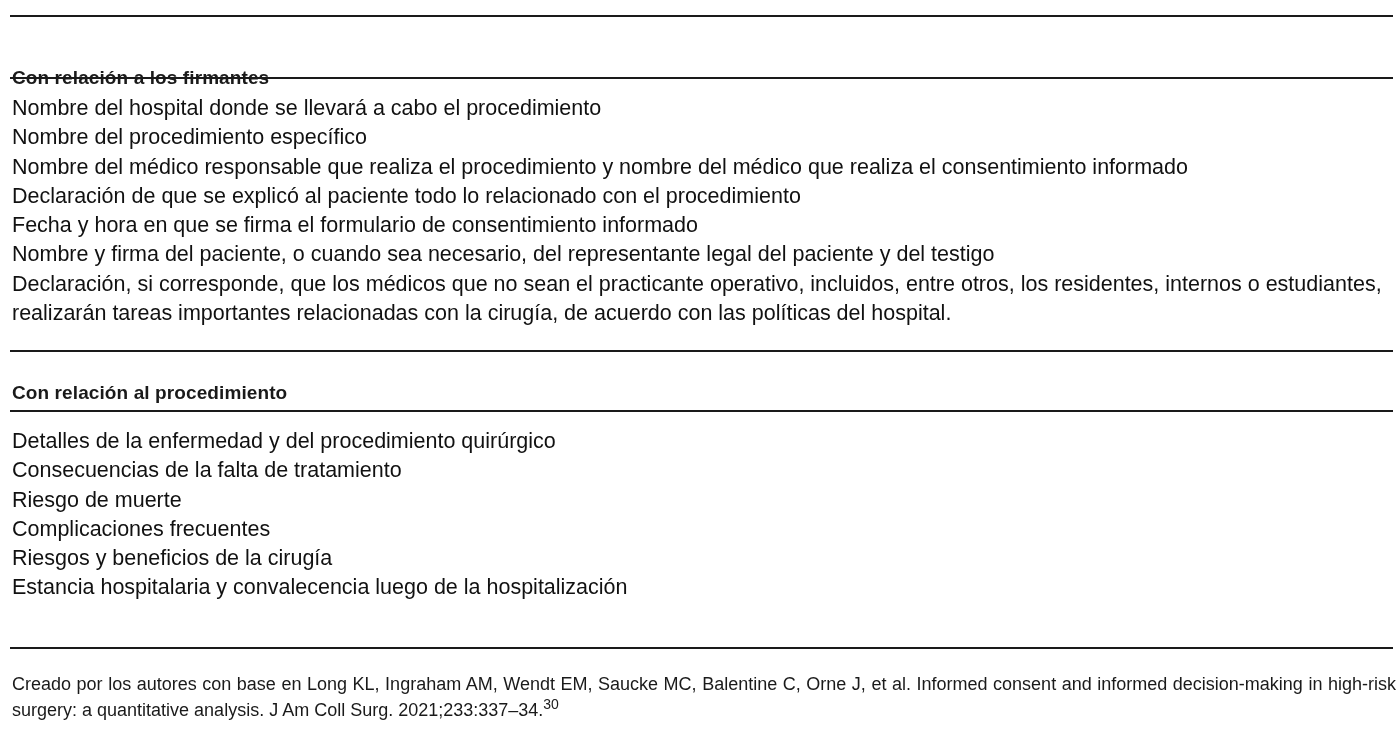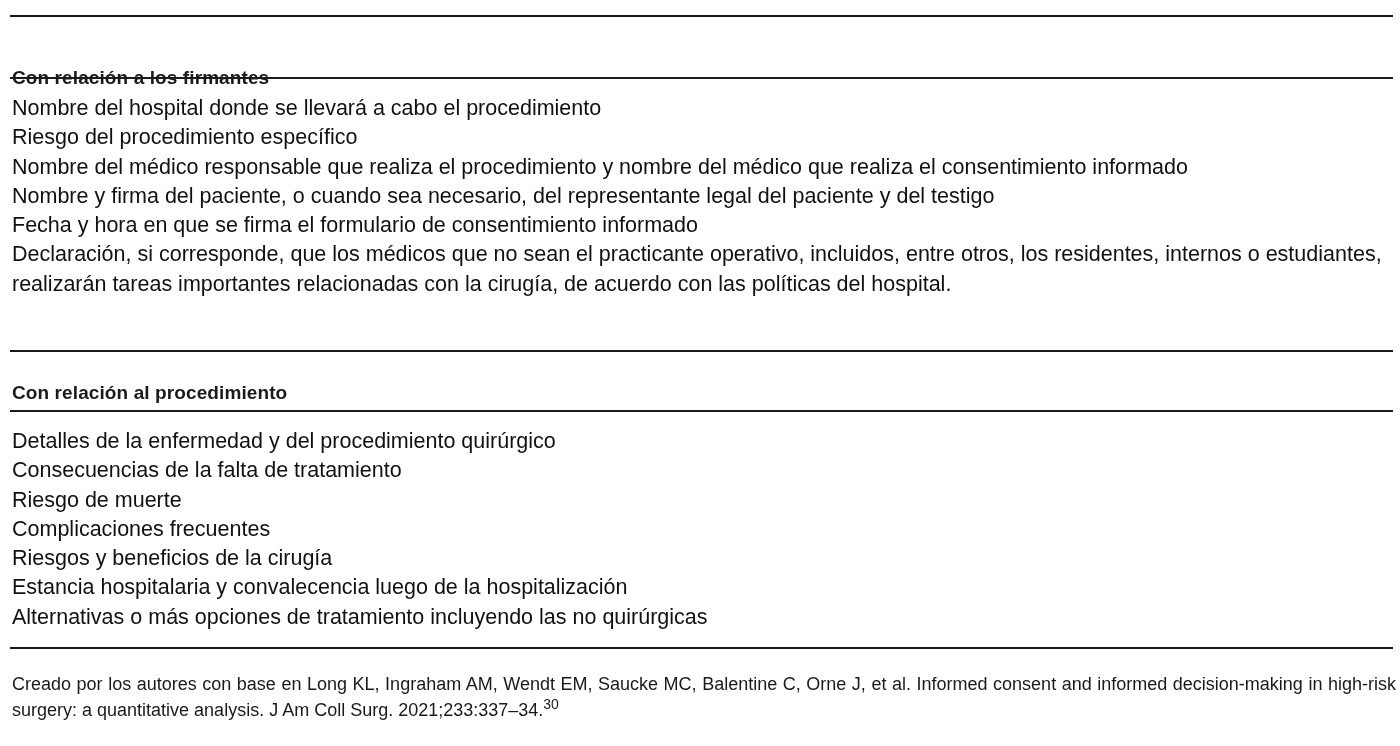--- a/index.html
+++ b/index.html
@@ -28,37 +28,37 @@
 </head>
 <body>
 
 <div>
   <div class="rule" style="top:15px;"></div>
   <div class="section-title" style="top:37px;margin-top:30px;">Con relación a los firmantes</div>
   <div class="rule" style="top:77px;"></div>
 
   <ul class="item-list" style="top:94px;">
     <li>Nombre del hospital donde se llevará a cabo el procedimiento</li>
-    <li>Riesgo del procedimiento específico</li>
+    <li>Nombre del procedimiento específico</li>
     <li>Nombre del médico responsable que realiza el procedimiento y nombre del médico que realiza el consentimiento informado</li>
+    <li>Declaración de que se explicó al paciente todo lo relacionado con el procedimiento</li>
+    <li>Fecha y hora en que se firma el formulario de consentimiento informado</li>
     <li>Nombre y firma del paciente, o cuando sea necesario, del representante legal del paciente y del testigo</li>
-    <li>Fecha y hora en que se firma el formulario de consentimiento informado</li>
     <li>Declaración, si corresponde, que los médicos que no sean el practicante operativo, incluidos, entre otros, los residentes, internos o estudiantes, realizarán tareas importantes relacionadas con la cirugía, de acuerdo con las políticas del hospital.</li>
   </ul>
 
   <div class="rule" style="top:350px;"></div>
   <div class="section-title" style="top:371px;margin-top:11px;">Con relación al procedimiento</div>
   <div class="rule" style="top:410px;"></div>
 
   <ul class="item-list" style="top:427px;">
     <li>Detalles de la enfermedad y del procedimiento quirúrgico</li>
     <li>Consecuencias de la falta de tratamiento</li>
     <li>Riesgo de muerte</li>
     <li>Complicaciones frecuentes</li>
     <li>Riesgos y beneficios de la cirugía</li>
     <li>Estancia hospitalaria y convalecencia luego de la hospitalización</li>
-    <li>Alternativas o más opciones de tratamiento incluyendo las no quirúrgicas</li>
   </ul>
 
   <div class="rule" style="top:647px;"></div>
 
   <div class="footnote"><span>Creado por los autores con base en Long KL, Ingraham AM, Wendt EM, Saucke MC, Balentine C, Orne J, et al. Informed consent and informed decision-making in high-risk surgery: a quantitative analysis. J Am Coll Surg. 2021;233:337–34.</span><sup>30</sup></div>
 </div>
 
 </body></html>

